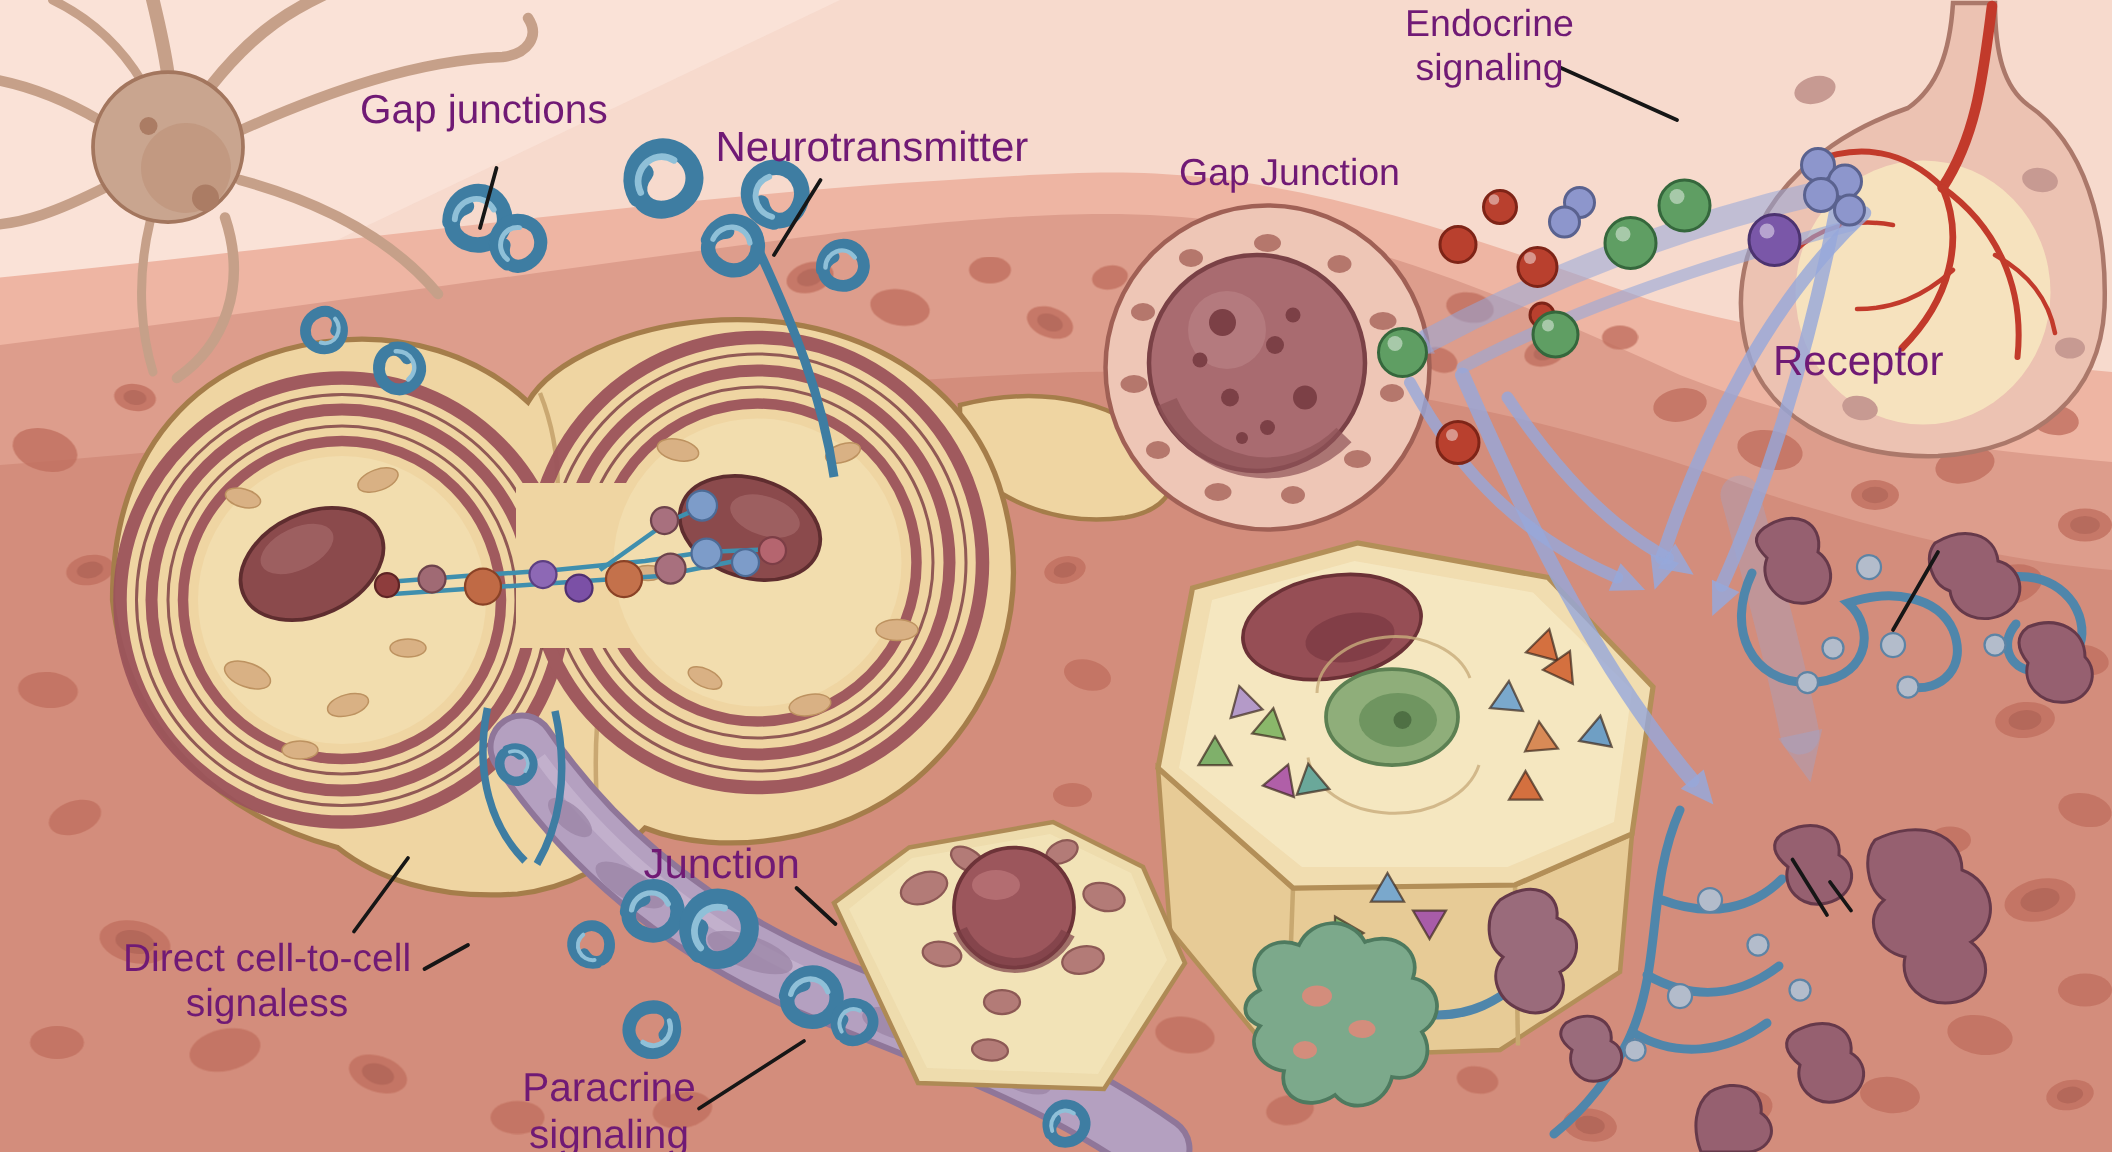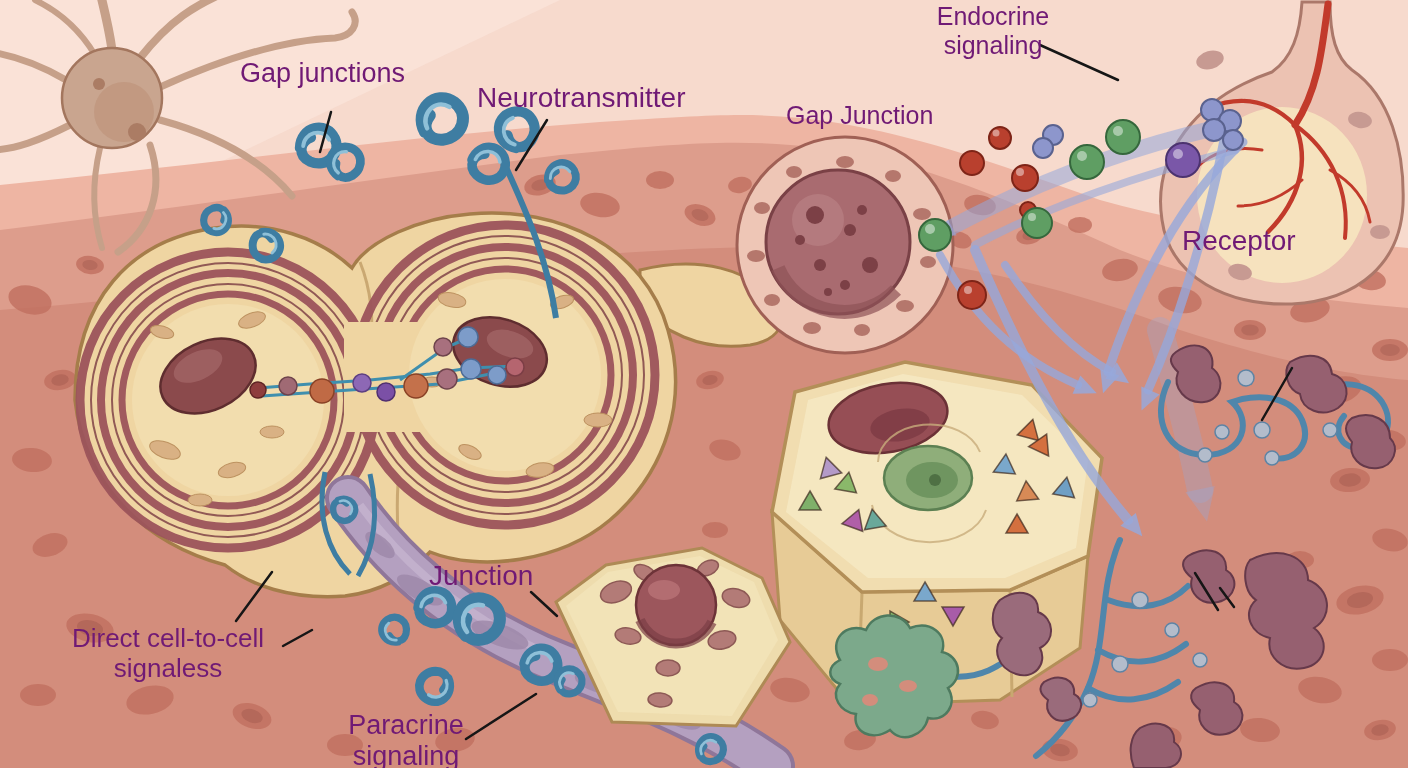--- a/index.html
+++ b/index.html
@@ -443,18 +443,18 @@
     <path d="M1292,368 L1262,420"></path>
   </g>
 </svg>
 
   <div class="lbl" style="left:240px;top:58px;font-size:27px;">Gap junctions</div>
   <div class="lbl" style="left:477px;top:82px;font-size:28px;">Neurotransmitter</div>
   <div class="lbl" style="left:786px;top:84px;font-size:25px;margin-top:17px;">Gap Junction</div>
   <div class="lbl ctr" style="left:918px;top:2px;width:150px;font-size:25px;">Endocrine
 signaling</div>
   <div class="lbl" style="left:1182px;top:225px;font-size:28px;">Receptor</div>
-  <div class="lbl ctr" style="left:48px;top:624px;width:240px;font-size:26px;">Direct cell-to-cell
+  <div class="lbl ctr" style="left:58px;top:624px;width:240px;font-size:26px;">Direct cell-to-cell
 signaless</div>
   <div class="lbl" style="left:429px;top:560px;font-size:28px;">Junction</div>
   <div class="lbl ctr" style="left:326px;top:710px;width:160px;font-size:27px;">Paracrine
 signaling</div>
 </div>
 
 </body></html>

